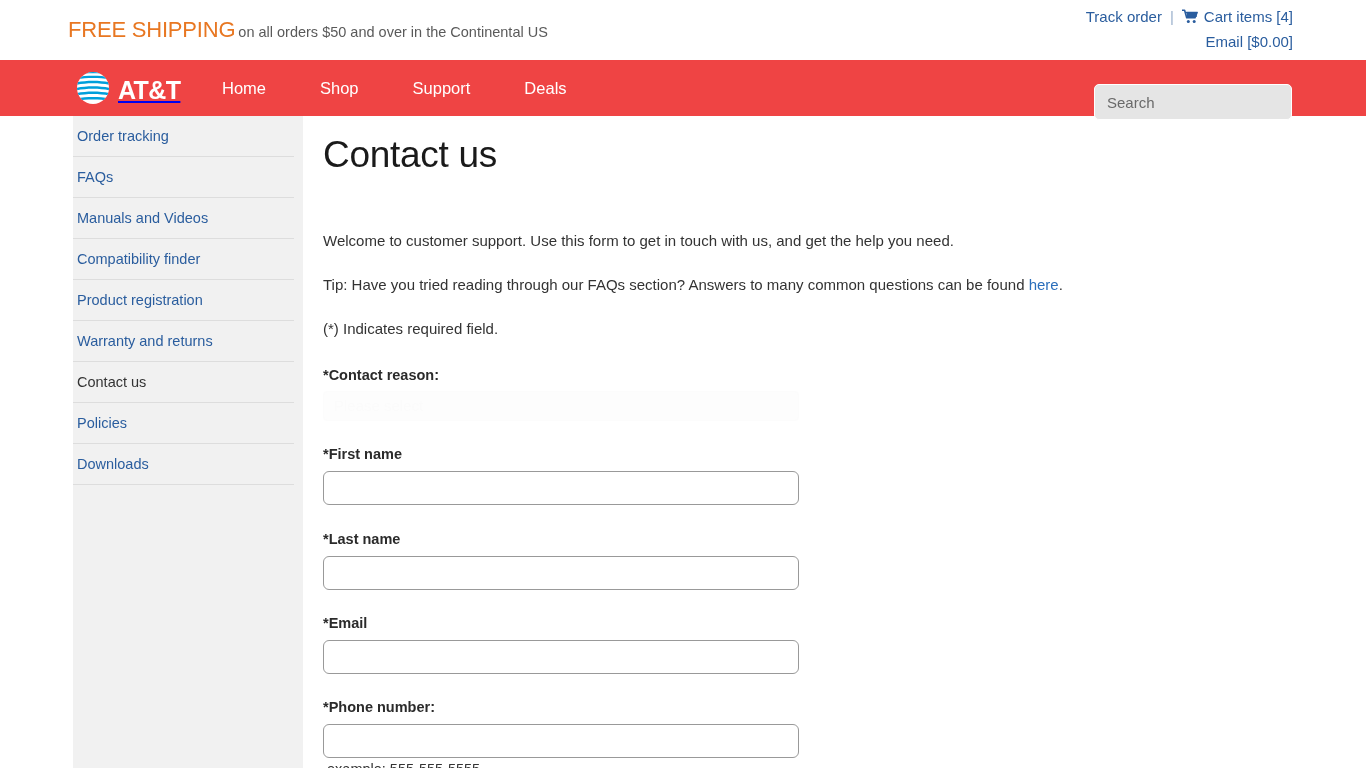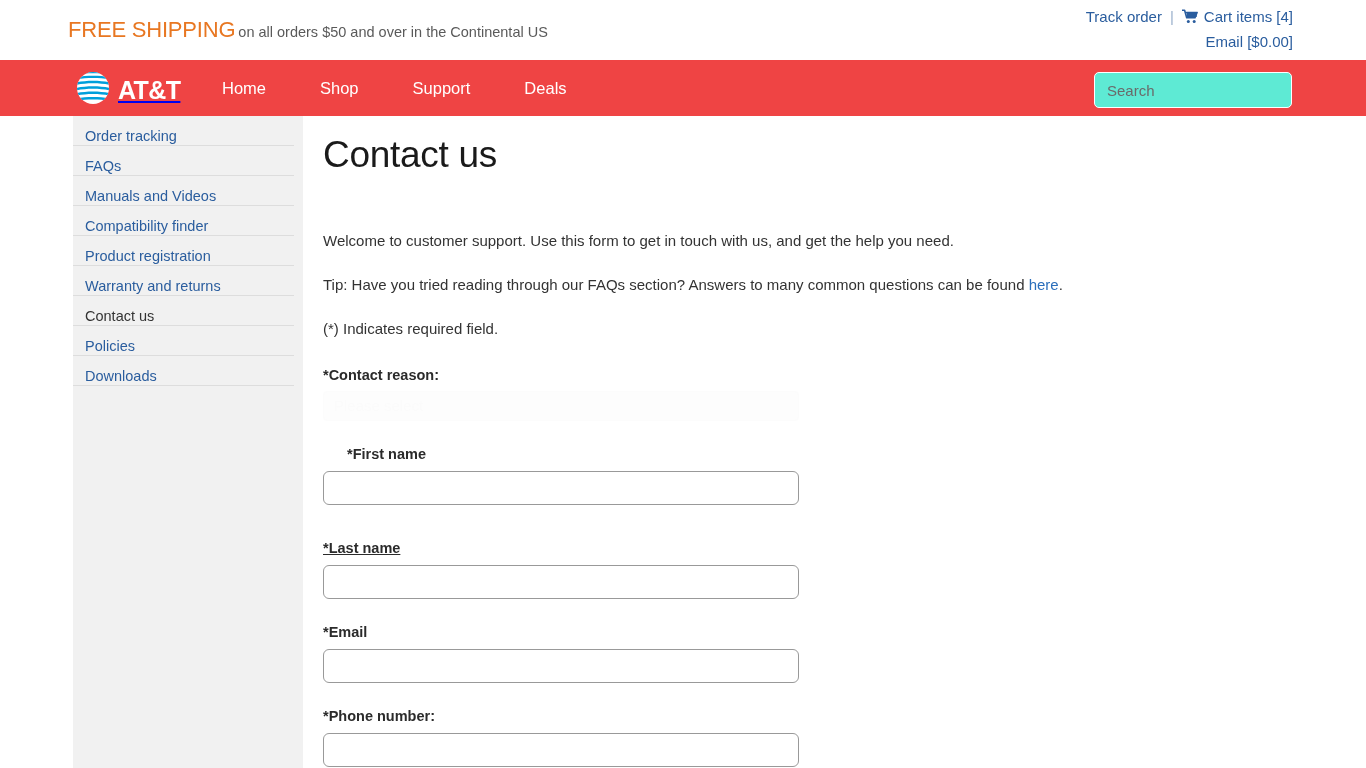--- a/index.html
+++ b/index.html
@@ -75,25 +75,25 @@
   }
   .nav-link {
     color: #ffffff;
     font-size: 16.5px;
     text-decoration: none;
     margin-right: 54px;
     white-space: nowrap;
   }
   .search-input {
     position: absolute;
-    right: 74px; top: 72px;
+    right: 74px; top: 84px;
     width: 198px; height: 36px;
     border: 1px solid #ffffff;
     border-radius: 5px;
-    background: #5eead4;
+    background: #e5e5e5;
     padding: 0 12px;
     font-size: 15px;
     font-family: "Liberation Sans", sans-serif;
     color: #333333;
     outline: none;
     z-index: 5;
   }
   .search-input::placeholder { color: #6a6a6a; }
 
   
@@ -105,23 +105,23 @@
   .sidebar {
     position: absolute;
     left: 73px; top: 0;
     width: 230px;
     height: 656px;
     background: #f1f1f1;
     padding: 0 0 0 0;
   }
   .side-item {
     display: block;
-    height: 30px;
+    height: 41px;
     line-height: 41px;
-    padding-left: 12px;
+    padding-left: 4px;
     font-size: 14.5px;
     color: #2a5d9e;
     text-decoration: none;
     border-bottom: 1px solid #dddddd;
     margin: 0 9px 0 0;
     white-space: nowrap;
   }
   .side-item.active { color: #333333; }
 
   .content {
@@ -148,22 +148,22 @@
   .p3 { margin-top: 22px; }
   .inline-link { color: #2a6ebb; text-decoration: none; }
 
   .field-label {
     display: block;
     font-size: 14.5px;
     color: #2b2b2b;
     font-weight: bold;
   }
   .label-reason { margin-top: 27px; }
-  .label-first  { margin-top: 25px; margin-left: 24px; }
-  .label-last   { margin-top: 35px; text-decoration: underline; }
+  .label-first  { margin-top: 25px; }
+  .label-last   { margin-top: 26px; }
   .label-email  { margin-top: 25px; }
   .label-phone  { margin-top: 25px; }
 
   .text-field {
     display: block;
     width: 476px;
     height: 34px;
     margin-top: 9px;
     border: 1px solid #999999;
     border-radius: 6px;

